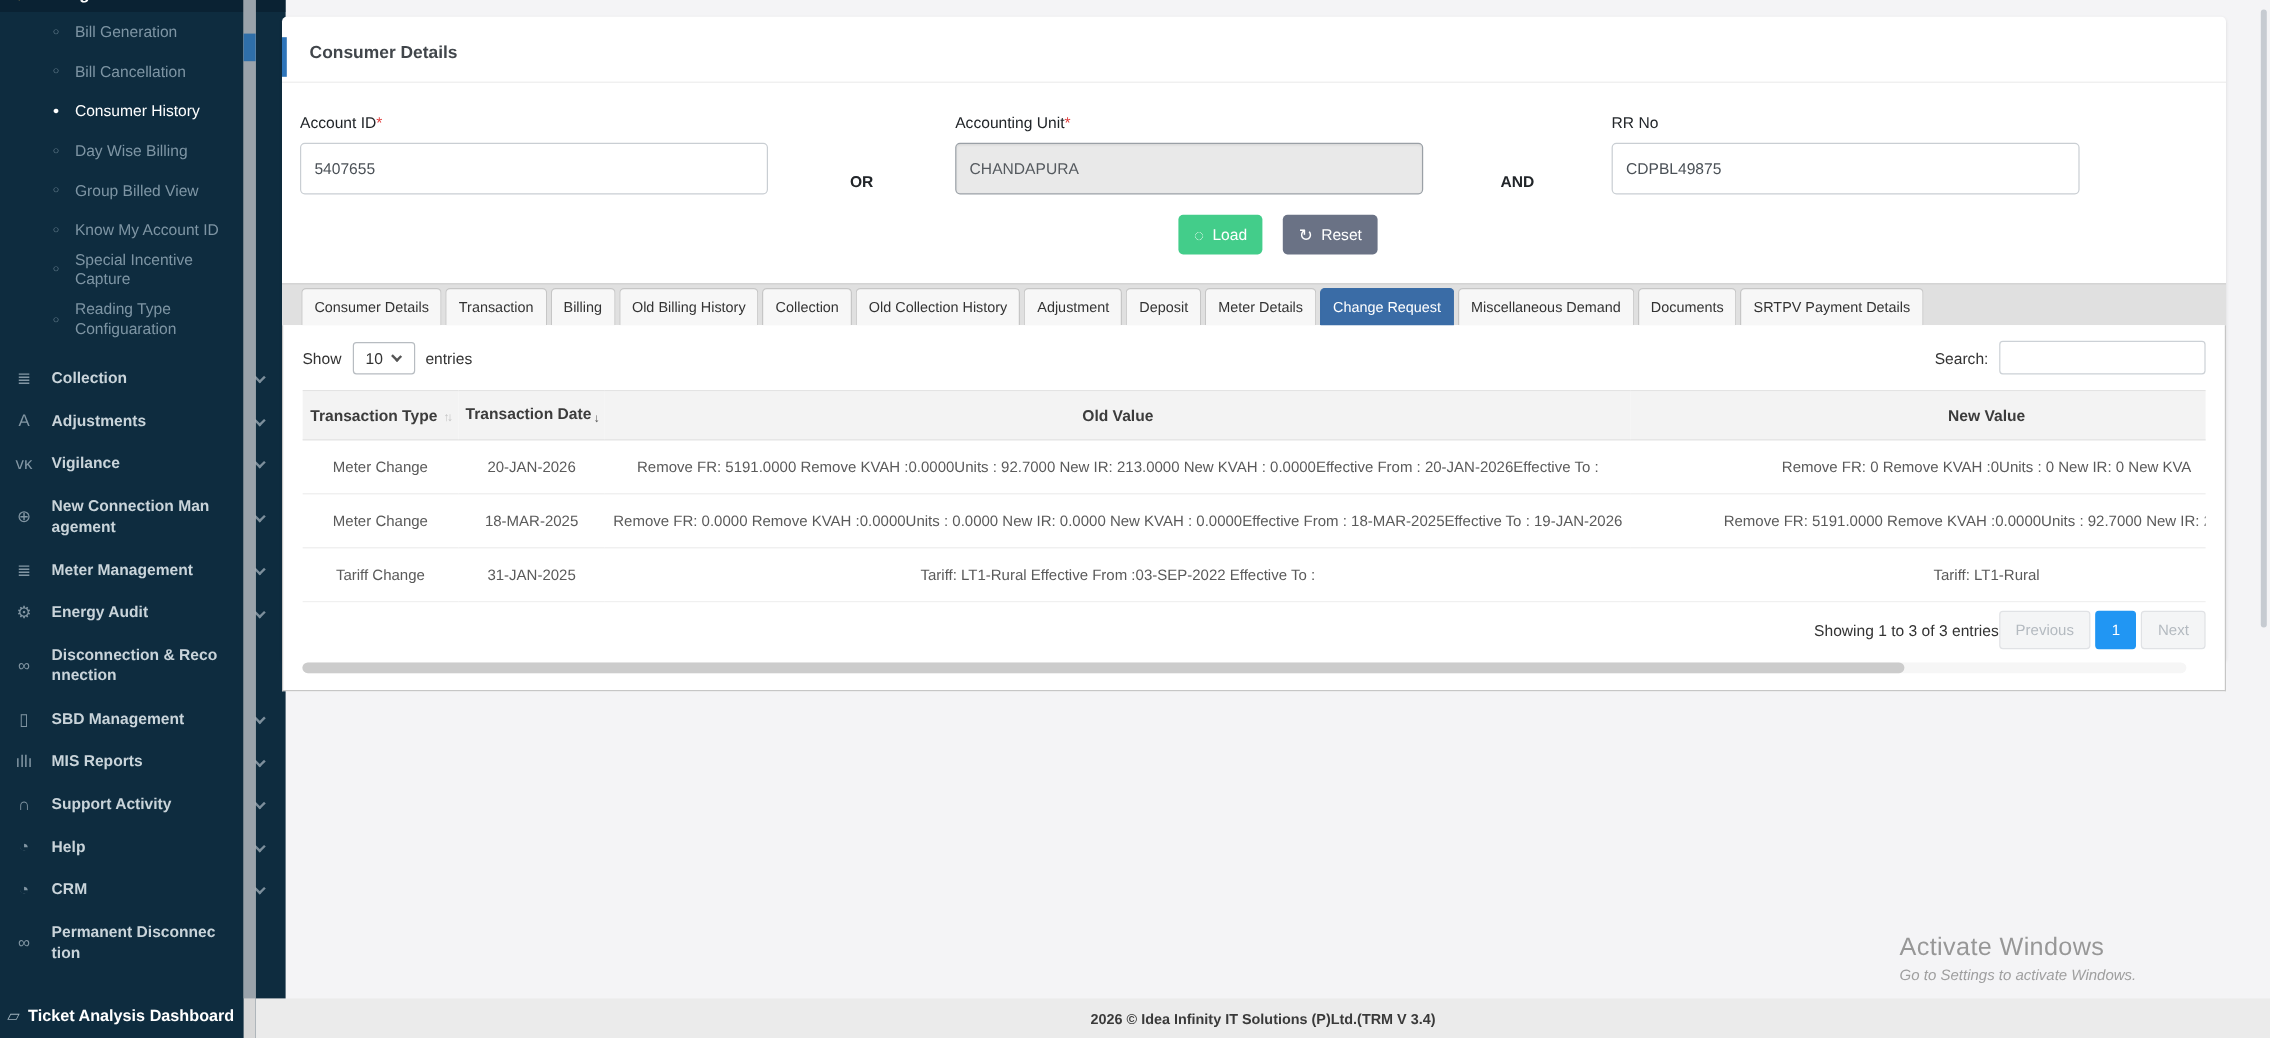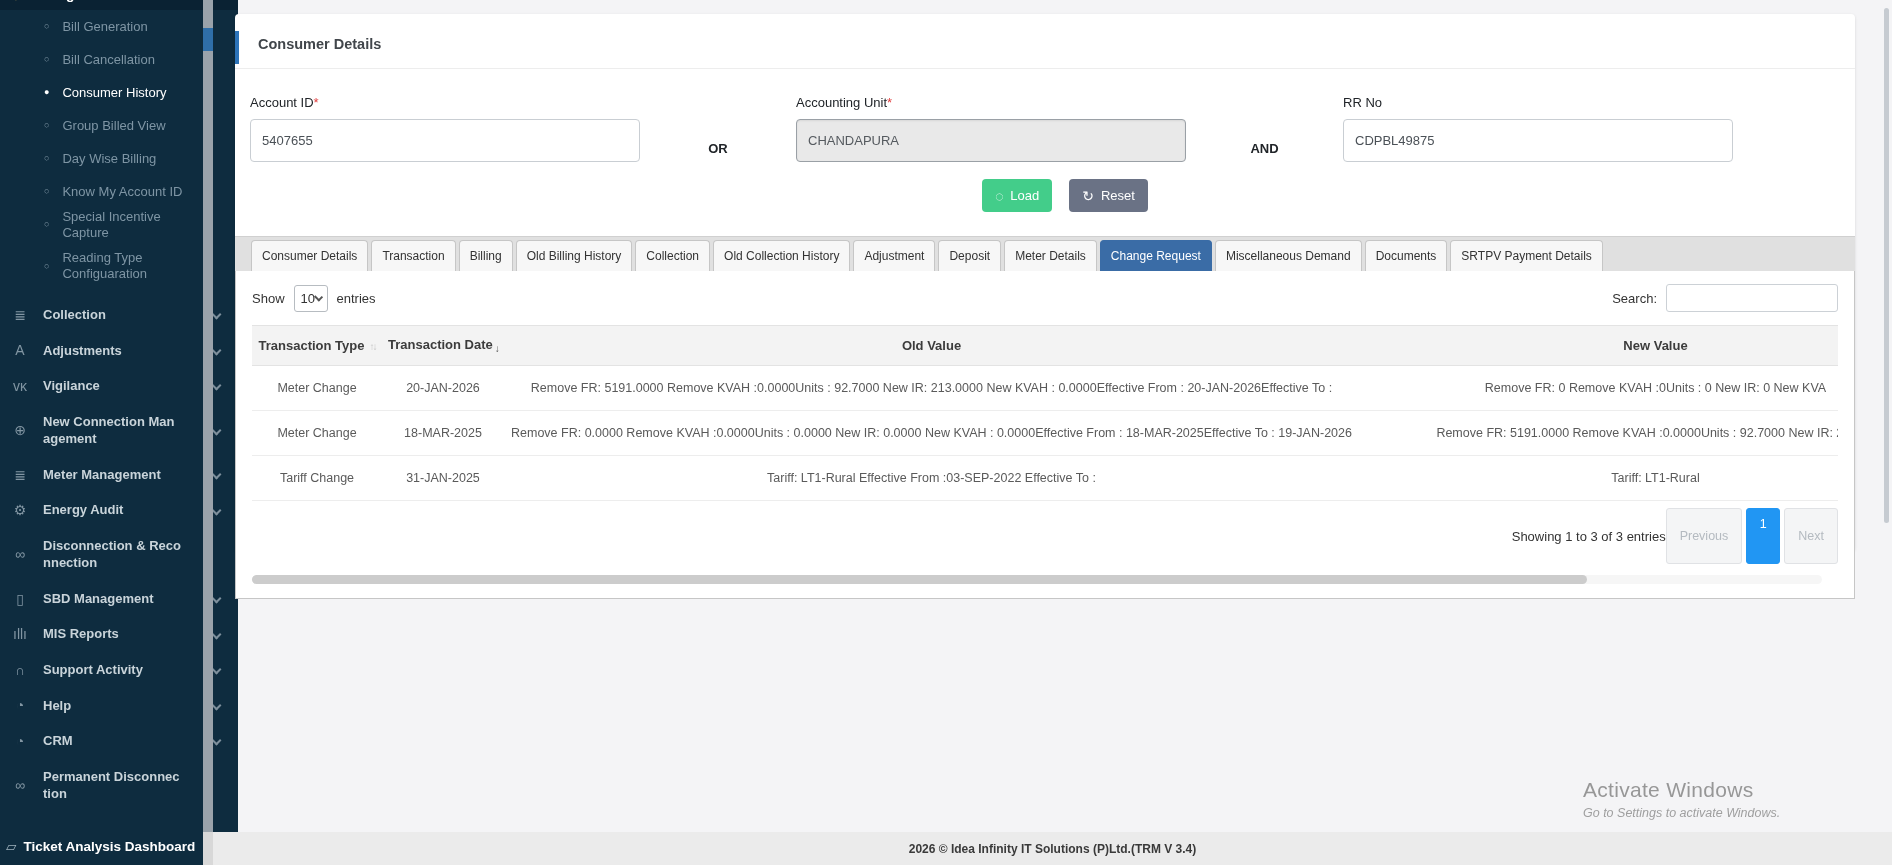--- a/index.html
+++ b/index.html
@@ -45,21 +45,21 @@
   
   #main { position:absolute; left:213px; top:0; width:1679px; height:865px; }
   #card { position:relative; margin:14px 37px 0 22px; width:1620px; height:537px;
     background:#ffffff; border-radius:4px; box-shadow:0 1px 3px rgba(0,0,0,.12); }
   #title-accent { position:absolute; left:0; top:17px; width:4px; height:33px;
     background:#2d74b9; }
   #card-title { padding:22px 0 16px 23px; font-size:14.5px; font-weight:bold;
     color:#41464b; }
   #card-divider { border:none; border-top:1px solid #ededed; }
 
-  .form-row { display:flex; align-items:flex-start; padding:26px 0 0 15px; }
+  .form-row { display:flex; align-items:center; padding:26px 0 0 15px; }
   .field { width:390px; }
   .field label { display:block; font-size:13px; color:#212529; margin-bottom:9px; }
   .req { color:#e03e3e; }
   .field input { width:390px; height:43px; border:1px solid #c9ced3; border-radius:4px;
     padding:0 11px; font-size:13px; color:#4b5157; font-family:inherit; background:#fff; }
   .field input.disabled { background:#e9e9e9; border:1px solid #9aa0a6;
     color:#555a5f; box-shadow:inset 0 1px 2px rgba(0,0,0,.08); }
   .joiner { width:156px; text-align:center; font-size:13px; font-weight:bold;
     color:#212529; margin-top:46px; }
   .btn-row { display:flex; gap:17px; margin:17px 0 0 747px; }
@@ -76,21 +76,21 @@
   .tab { padding:8px 10px; background:#f7f7f7; border:1px solid #c6c6c6;
     border-bottom:none; border-radius:4px 4px 0 0; margin-right:3px; font-size:12px;
     color:#333; cursor:pointer; white-space:nowrap; }
   .tab.active { background:#3a6ca6; border-color:#3a6ca6; color:#fff; }
   #tab-panel { border:1px solid #c6c6c6; border-top:none; background:#fff;
     padding:13px 16px 14px; }
 
   .controls { display:flex; justify-content:space-between; align-items:center; }
   .ctl-left, .ctl-right { display:flex; align-items:center; gap:9px; font-size:13px;
     color:#333; }
-  #page-size { width:34px; height:27px; border:1px solid #b7bcc1; border-radius:3px;
+  #page-size { width:52px; height:27px; border:1px solid #b7bcc1; border-radius:3px;
     display:flex; align-items:center; justify-content:space-around; font-size:13px;
     color:#333; cursor:pointer; padding:0 6px; }
   #page-size .chev { border-color:#555; margin:0 0 2px 0; width:6px; height:6px; }
   #search-input { width:172px; height:28px; border:1px solid #ccd1d6; border-radius:3px;
     padding:0 8px; font-family:inherit; font-size:13px; }
 
   .tbl-viewport { width:1586px; overflow:hidden; margin-top:13px; }
   table { border-collapse:collapse; table-layout:fixed; width:1700px; }
   col.c-type { width:130px; } col.c-date { width:122px; }
   col.c-old { width:855px; } col.c-new { width:593px; }
@@ -99,21 +99,21 @@
     white-space:nowrap; }
   .sort-both { color:#c3c3c3; font-size:10px; letter-spacing:-2px; margin-left:5px; }
   .sort-desc { color:#555; font-size:10px; margin-left:2px; vertical-align:-3px; }
   td { padding:15px 6px; font-size:12.5px; color:#5a5a5a; text-align:center;
     border-bottom:1px solid #ededed; white-space:nowrap; }
 
   .tbl-footer { display:flex; justify-content:flex-end; align-items:center;
     margin-top:7px; }
   #info-text { font-size:13px; color:#333; }
   .pager { display:flex; gap:4px; }
-  .page-btn { min-width:34px; text-align:center; padding:20px 13px; font-size:12.5px;
+  .page-btn { min-width:34px; text-align:center; padding:8px 13px; font-size:12.5px;
     border:1px solid #e0e2e5; border-radius:3px; background:#f4f5f6; color:#b4bac0;
     cursor:pointer; }
   .page-btn.current { background:#2196f3; border-color:#2196f3; color:#fff;
     padding:8px 12px; }
 
   #hscroll { position:relative; margin-top:11px; height:9px; width:1570px;
     background:#f6f6f6; border-radius:5px; }
   #hscroll .thumb { position:absolute; left:0; top:0; height:9px; width:85%;
     background:#cccccc; border-radius:5px; cursor:pointer; }
 
@@ -151,25 +151,25 @@
     <div class="side-sub">
       <span class="bullet"></span>
       <span class="lbl">Bill Cancellation</span>
     </div>
     <div class="side-sub active">
       <span class="bullet"></span>
       <span class="lbl">Consumer History</span>
     </div>
     <div class="side-sub">
       <span class="bullet"></span>
+      <span class="lbl">Day Wise Billing</span>
+    </div>
+    <div class="side-sub">
+      <span class="bullet"></span>
       <span class="lbl">Group Billed View</span>
-    </div>
-    <div class="side-sub">
-      <span class="bullet"></span>
-      <span class="lbl">Day Wise Billing</span>
     </div>
     <div class="side-sub">
       <span class="bullet"></span>
       <span class="lbl">Know My Account ID</span>
     </div>
     <div class="side-sub">
       <span class="bullet"></span>
       <span class="lbl">Special Incentive Capture</span>
     </div>
     <div class="side-sub" style="height:50px">

